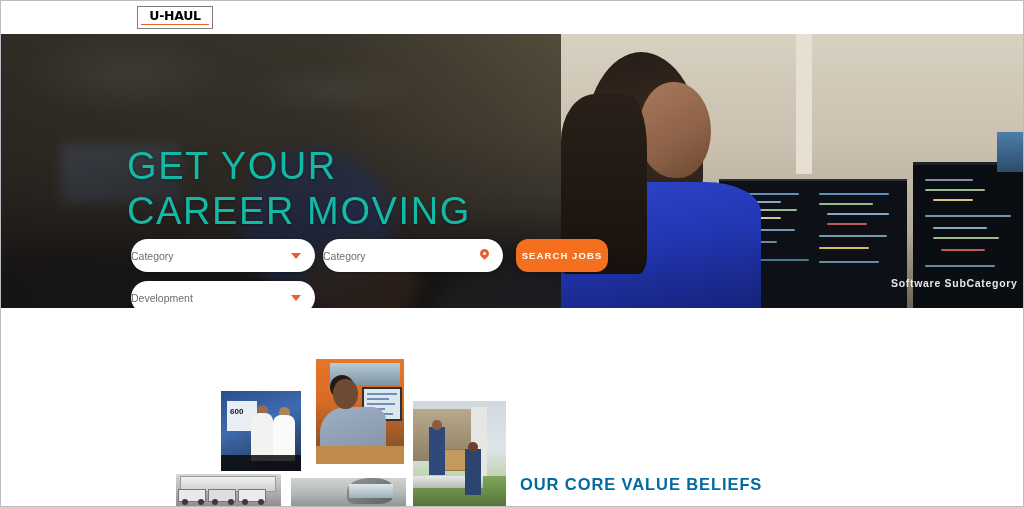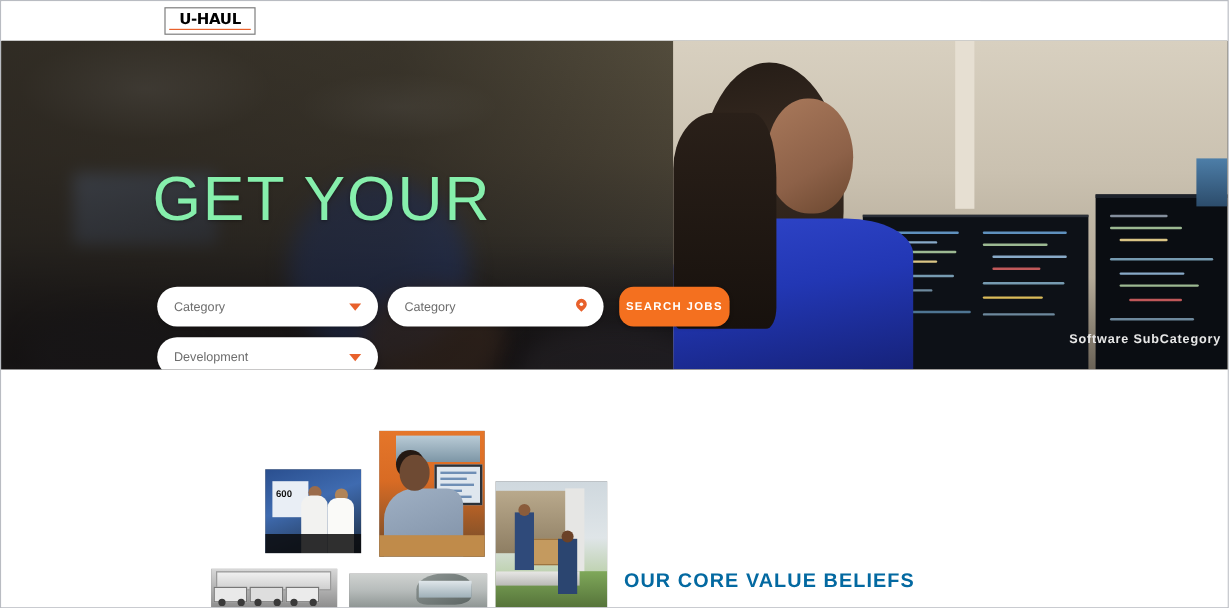--- a/index.html
+++ b/index.html
@@ -210,24 +210,24 @@
     left: 436px; top: 98px;
     width: 26px; height: 40px;
     background: linear-gradient(180deg, #4d7ea8, #2c4c6b);
   }
 
   
   .hero-title {
     position: absolute;
     left: 126px;
     top: 110px;
-    font-size: 52px;
+    font-size: 38px;
     line-height: 45px;
     font-weight: 300;
-    color: #86efac;
+    color: #14b8a6;
     letter-spacing: 1.6px;
     white-space: nowrap;
     text-shadow: 0 1px 3px rgba(0,0,0,0.35);
   }
 
   .field {
     position: absolute;
     background: #ffffff;
     border-radius: 17px;
     height: 33px;
@@ -235,21 +235,20 @@
     align-items: center;
     box-shadow: 0 1px 3px rgba(0,0,0,0.25);
   }
   .field-category    { left: 130px; top: 205px; width: 184px; }
   .field-subcategory { left: 130px; top: 247px; width: 184px; }
   .field-location    { left: 322px; top: 205px; width: 180px; }
 
   .field-text {
     font-size: 10.5px;
     color: #6d6d6d;
-    padding-left: 14px;
     flex: 1;
     white-space: nowrap;
   }
   .field-caret {
     margin-right: 14px;
     width: 0; height: 0;
     border-left: 5px solid transparent;
     border-right: 5px solid transparent;
     border-top: 6px solid #e8612c;
   }
@@ -302,21 +301,21 @@
   }
 
   .collage { position: absolute; left: 0; top: 0; width: 1022px; height: 198px; }
   .photo {
     position: absolute;
     overflow: hidden;
     background: #8a8a8a;
   }
 
   
-  .p1 { left: 220px; top: 83px; width: 80px; height: 70px; }
+  .p1 { left: 220px; top: 83px; width: 80px; height: 80px; }
   .p1-sky { position: absolute; inset: 0; background: linear-gradient(160deg, #2a4f8f 0%, #3f6bb0 40%, #1c2b3e 100%); }
   .p1-sign { position: absolute; left: 6px; top: 10px; width: 30px; height: 30px; background: #e9eef5; }
   .p1-600 { position: absolute; left: 9px; top: 16px; font-size: 8px; font-weight: 700; color: #111; }
   .p1-pA { position: absolute; left: 30px; top: 22px; width: 22px; height: 48px; background: #f2f2f0; border-radius: 8px 8px 0 0; }
   .p1-pB { position: absolute; left: 52px; top: 24px; width: 22px; height: 46px; background: #fafaf8; border-radius: 8px 8px 0 0; }
   .p1-hA { position: absolute; left: 36px; top: 14px; width: 11px; height: 11px; border-radius: 50%; background: #9a6b4a; }
   .p1-hB { position: absolute; left: 58px; top: 16px; width: 11px; height: 11px; border-radius: 50%; background: #b08458; }
   .p1-dark { position: absolute; left: 0; bottom: 0; width: 100%; height: 16px; background: rgba(10,10,12,0.85); }
 
   
@@ -430,20 +429,21 @@
       <div class="hp-sidemon"></div>
       <div class="hp-hair"></div>
       <div class="hp-face"></div>
       <div class="hp-shirt"></div>
       <div class="hp-hairfront"></div>
       <div class="hp-caption">Software SubCategory</div>
     </div>
 
     <div class="hero-title">
       <div>GET YOUR</div>
+      <div>CAREER MOVING</div>
     </div>
 
     <div class="field field-category">
       <span class="field-text">Category</span>
       <span class="field-caret"></span>
     </div>
 
     <div class="field field-subcategory">
       <span class="field-text">Development</span>
       <span class="field-caret"></span>

